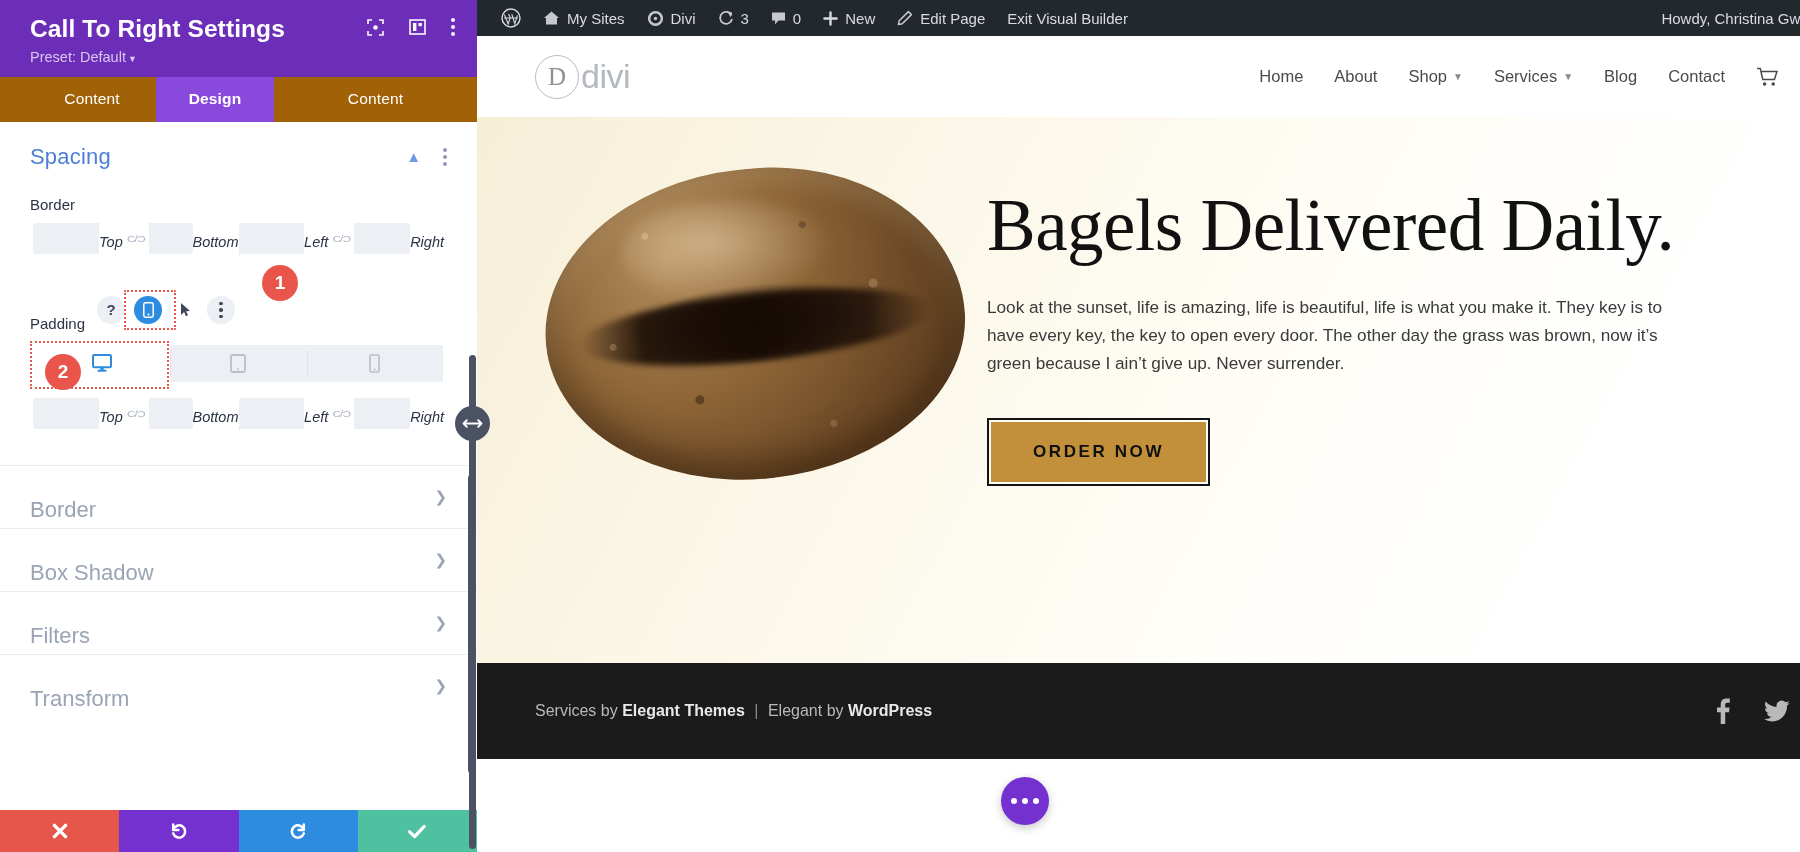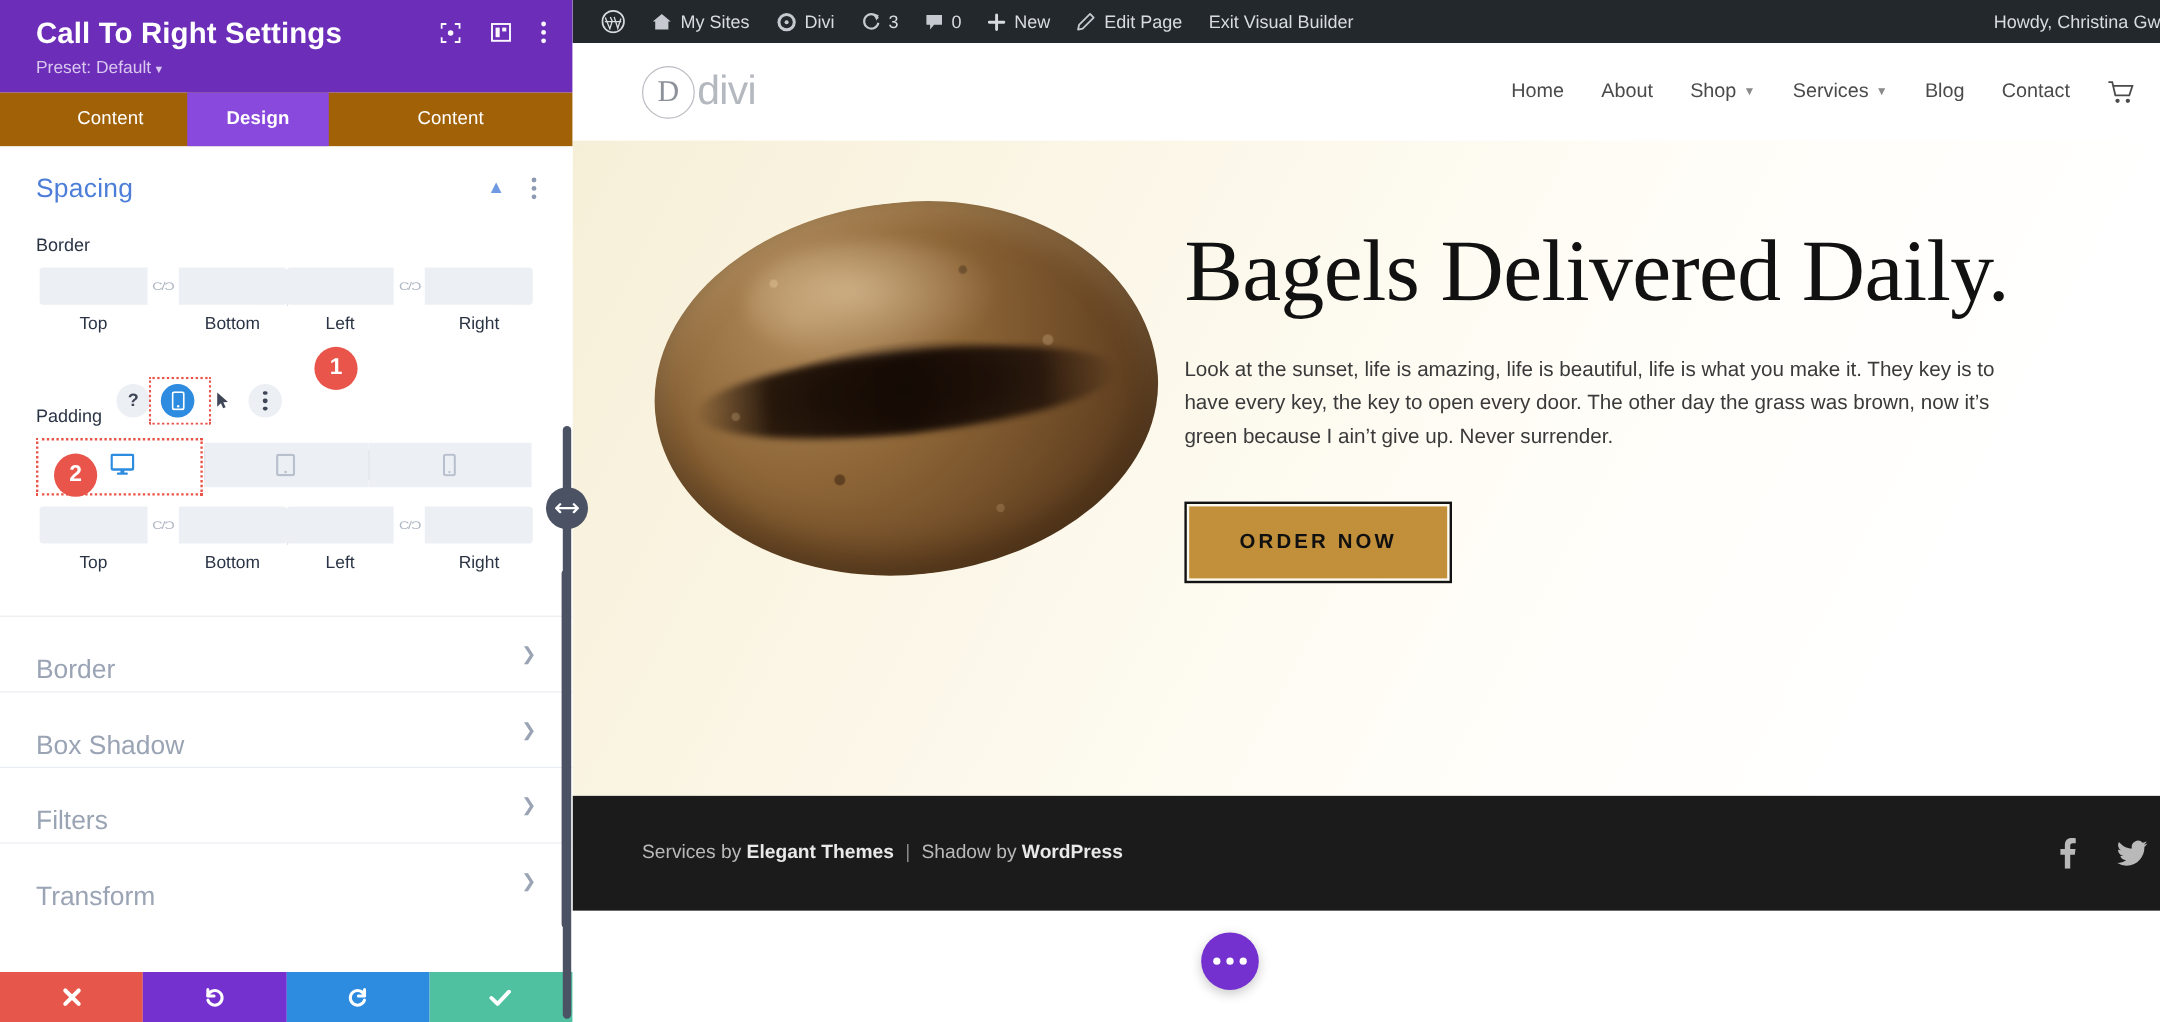--- a/index.html
+++ b/index.html
@@ -74,21 +74,21 @@
   }
 
   .quad {
     display: flex; padding: 0 33px; align-items: flex-start;
   }
   .quad-half { display:flex; flex:1; position:relative; }
   .quad-half.left-half::after {
     content:''; position:absolute; right:-1px; top:2px;
     width:1px; height:30px; background:#dfe3ea;
   }
-  .qcell { flex:1; display:flex; flex-direction:column; align-items:center; }
+  .qcell { flex:1; display:flex; flex-direction:row; align-items:center;font-style:italic; }
   .qbox {
     width: 100%; height: 31px; background: #eceff4;
     border-radius: 3px; cursor: text;
   }
   .qcell.c0 .qbox, .qcell.c2 .qbox { border-top-right-radius:0; border-bottom-right-radius:0; }
   .qcell.c1 .qbox, .qcell.c3 .qbox { border-top-left-radius:0; border-bottom-left-radius:0; }
   .qcap { font-size: 14.5px; color: #2b3445; margin-top: 8px; }
   .linkico {
     width: 26px; flex: none; display:flex; align-items:center; justify-content:center;
     height: 31px; color:#aeb6c3; font-size: 12px; letter-spacing:-1px; cursor:pointer;
@@ -648,21 +648,21 @@
             <a class="cta-btn">ORDER NOW</a>
           </div>
         </div>
       </div>
 
       <div class="sfooter">
         <div>
           <span>Services by</span>
           <b>Elegant Themes</b>
           <span class="sep">|</span>
-          <span>Shadow by</span>
+          <span>Elegant by</span>
           <b>WordPress</b>
         </div>
         <div class="socials">
           <span>
             <svg width="14" height="26" viewBox="0 0 14 26">
                 <path d="M9.2 26 V14.2 H13 L13.6 9.6 H9.2 V6.9 c0-1.3.4-2.2 2.3-2.2 H13.8 V0.6 C13.4.55 12 .4 10.4.4 7 .4 4.7 2.5 4.7 6.4 V9.6 H1 v4.6 h3.7 V26 Z" fill="#b9b9b9"></path>
               </svg>
           </span>
           <span>
             <svg width="26" height="22" viewBox="0 0 26 22">

